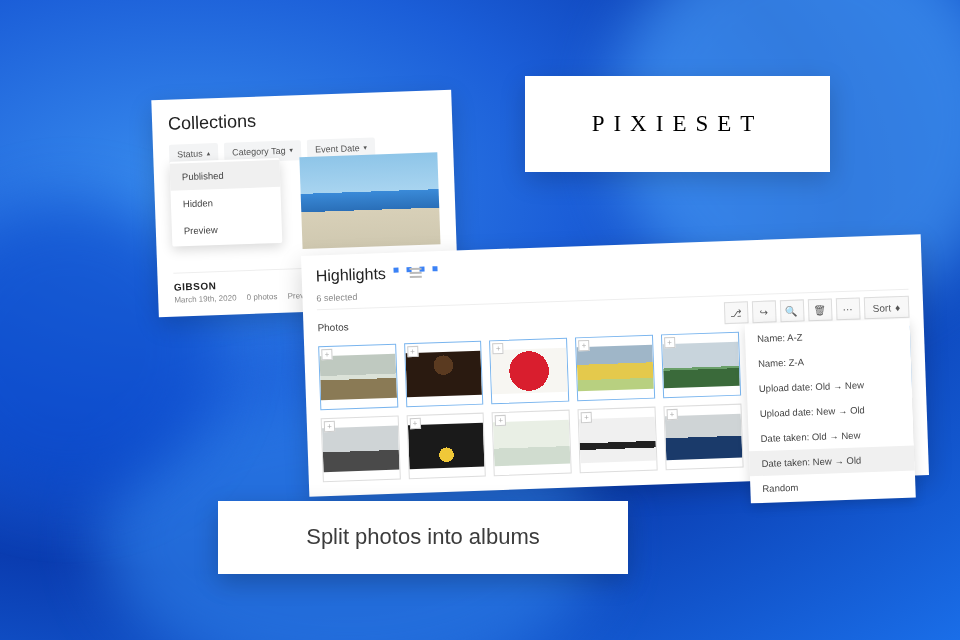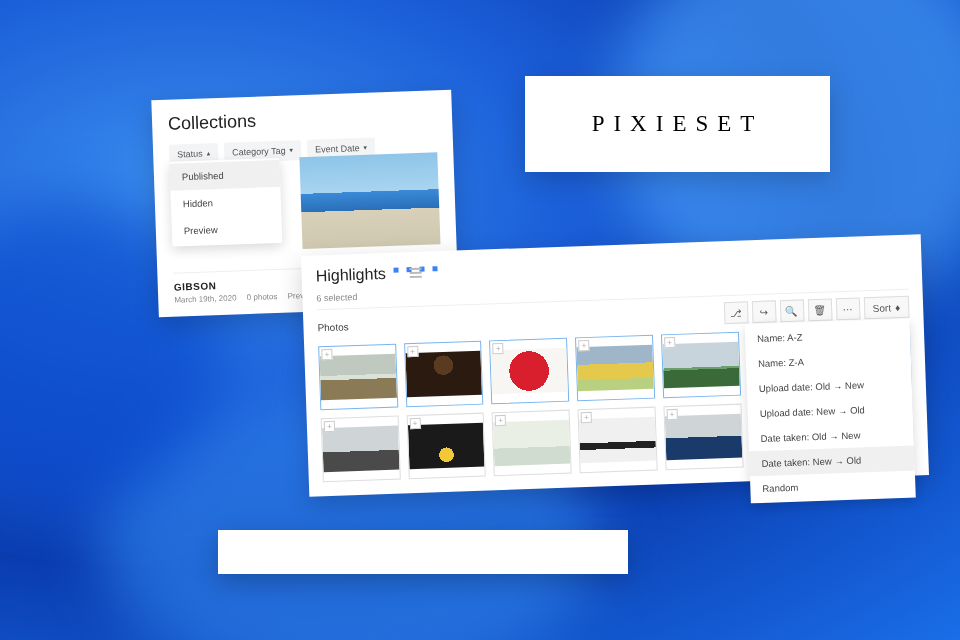--- a/index.html
+++ b/index.html
@@ -285,13 +285,14 @@
     <div class="thumb plain">
         <div class="badge">+</div>
         <div class="img p13"></div>
       </div>
   </div>
 </div>
 
 <div class="logo-card">PIXIESET</div>
 
 <div class="caption-card">
+  <div>Split photos into albums</div>
 </div>
 
 </body></html>

